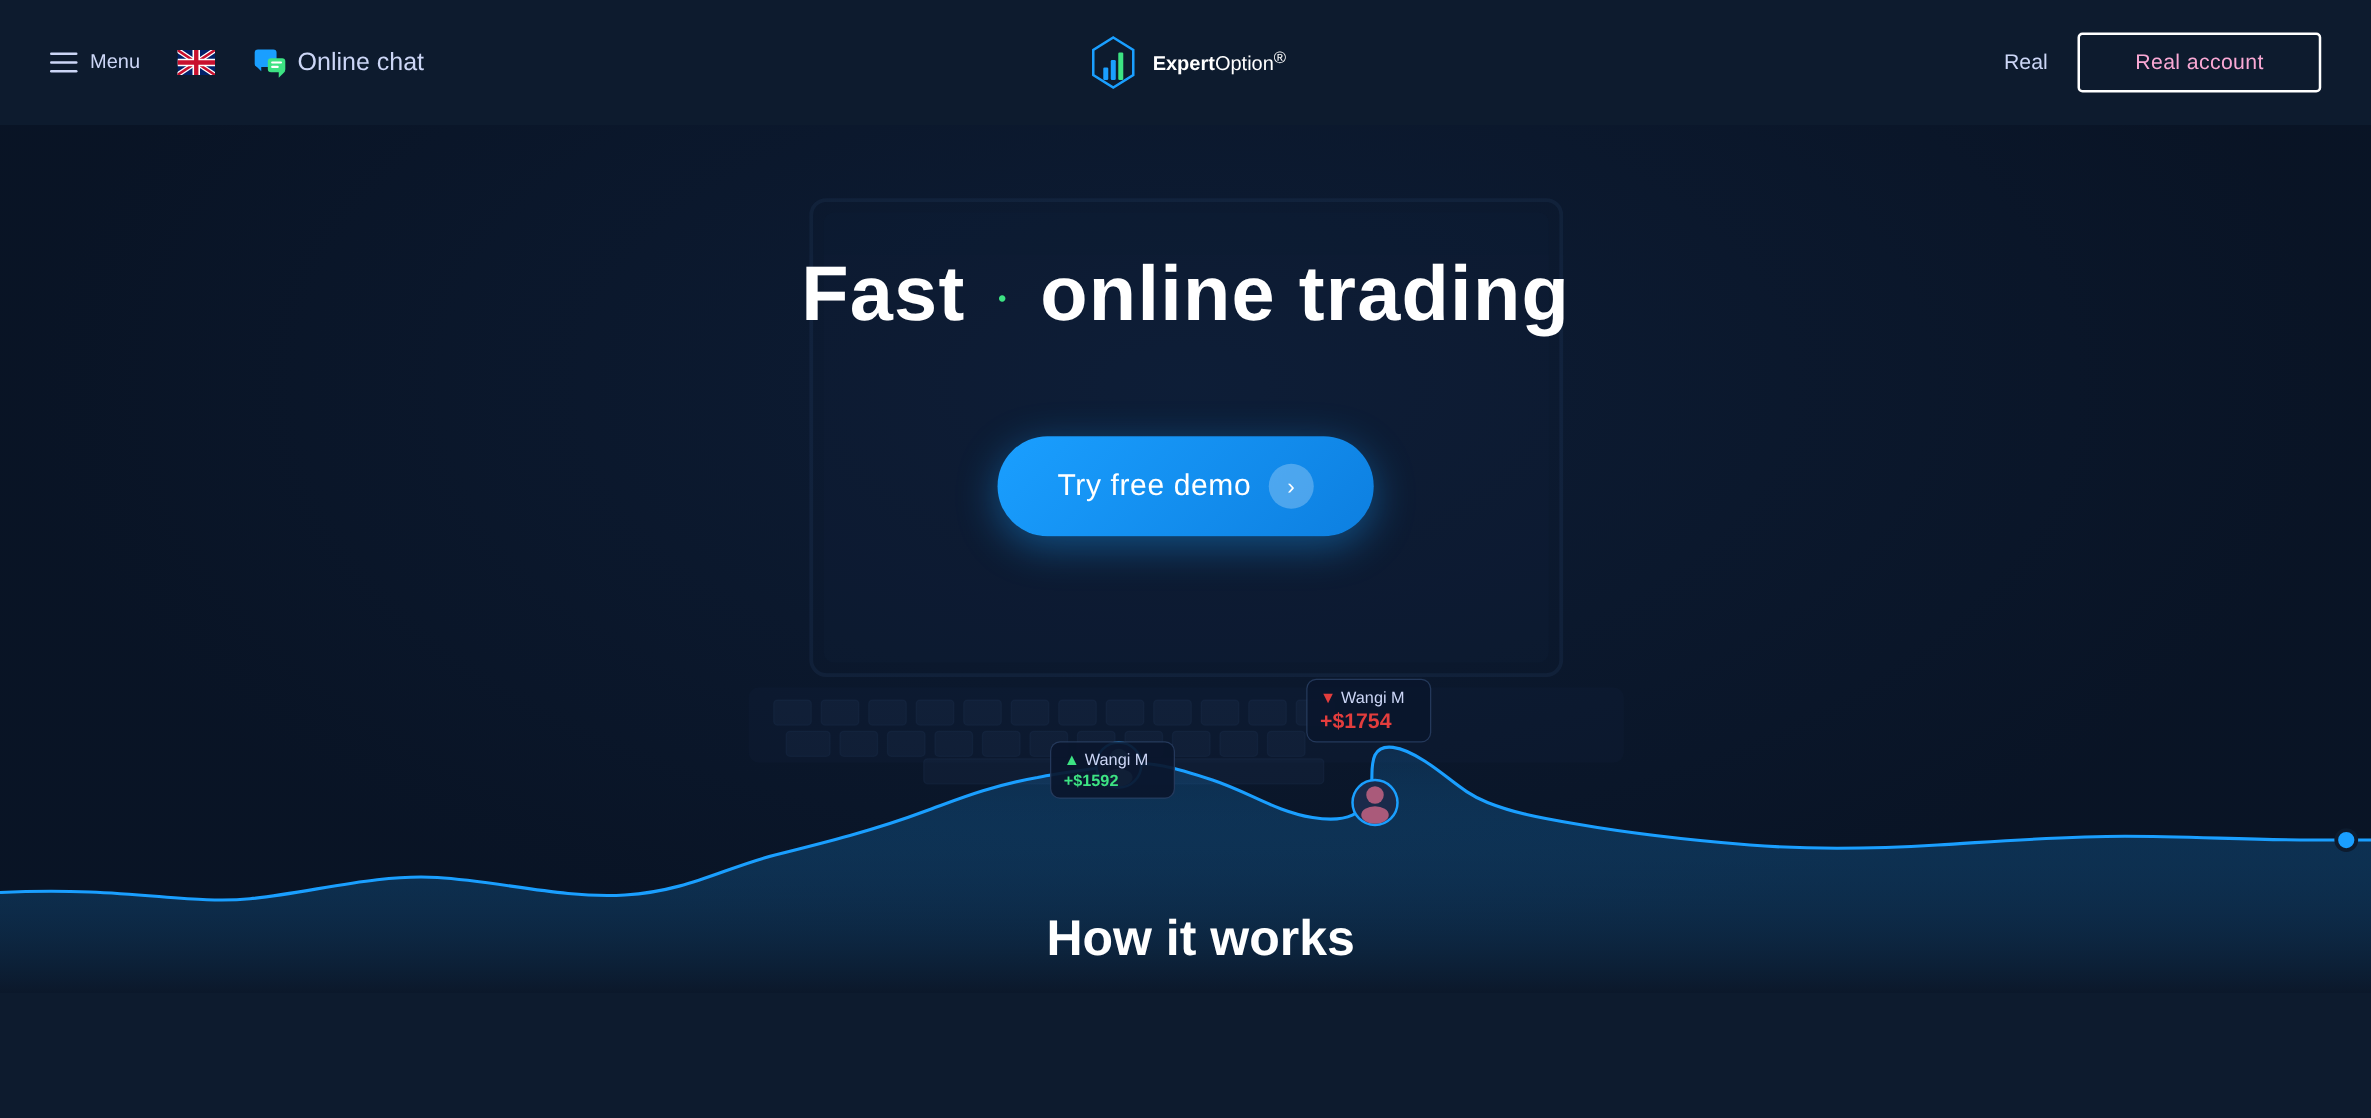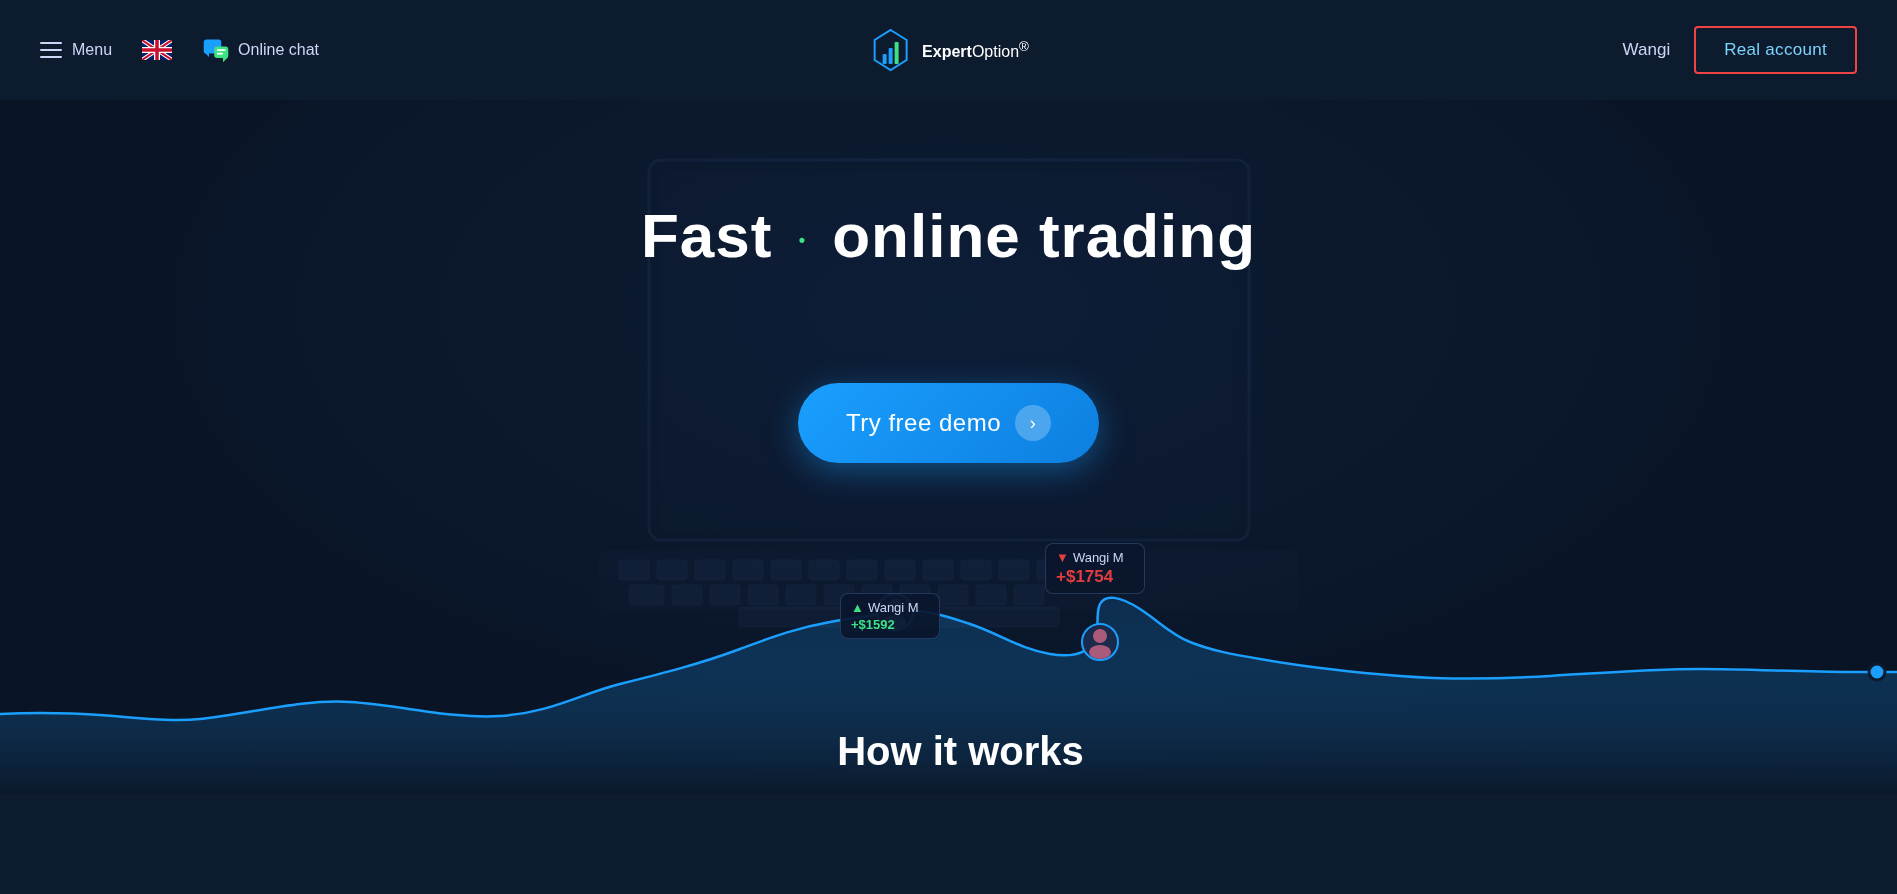--- a/index.html
+++ b/index.html
@@ -53,21 +53,21 @@
       background: #ccd6f6;
       border-radius: 2px;
     }
 
     .chat-btn {
       display: flex;
       align-items: center;
       gap: 8px;
       cursor: pointer;
       color: #ccd6f6;
-      font-size: 16px;
+      font-size: 20px;
     }
 
     .chat-icon-svg {
       width: 28px;
       height: 28px;
     }
 
     
     .logo {
       display: flex;
@@ -94,25 +94,25 @@
     .login-btn {
       font-size: 17px;
       color: #ccd6f6;
       background: none;
       border: none;
       cursor: pointer;
     }
 
     .real-account-btn {
       font-size: 17px;
-      color: #7dd3fc;
+      color: #f9a8d4;
       background: transparent;
-      border: 2px solid #ef4444;
+      border: 2px solid #ffffff;
       border-radius: 4px;
-      padding: 12px 28px;
+      padding: 12px 44px;
       cursor: pointer;
       font-weight: 500;
       letter-spacing: 0.3px;
       transition: background 0.2s;
     }
 
     
     .hero {
       position: relative;
       min-height: 694px;
@@ -177,21 +177,20 @@
       background: linear-gradient(135deg, #1a9fff 0%, #0d7fe0 100%);
       color: #fff;
       border: none;
       border-radius: 50px;
       padding: 22px 48px;
       font-size: 24px;
       font-weight: 500;
       cursor: pointer;
       letter-spacing: 0.5px;
       box-shadow: 0 8px 32px rgba(26, 159, 255, 0.4);
-      margin-top: 34px;
     }
 
     .demo-arrow {
       width: 36px;
       height: 36px;
       border-radius: 50%;
       background: rgba(255,255,255,0.25);
       display: flex;
       align-items: center;
       justify-content: center;
@@ -305,21 +304,21 @@
       <rect x="14" y="26" width="4" height="10" rx="1" fill="#1a9fff"></rect>
       <rect x="20" y="20" width="4" height="16" rx="1" fill="#1a9fff"></rect>
       <rect x="26" y="14" width="4" height="22" rx="1" fill="#3de383"></rect>
     </svg>
     <span>
       <strong>Expert</strong><span>Option</span><sup>®</sup>
     </span>
   </div>
 
   <div class="nav-right">
-    <button class="login-btn">Wangi</button>
+    <button class="login-btn">Real</button>
     <button class="real-account-btn">Real account</button>
   </div>
 </nav>
 
 <section class="hero">
   <div class="hero-bg"></div>
 
   <svg class="keyboard-overlay" viewBox="0 0 900 500" fill="none" xmlns="http://www.w3.org/2000/svg">
 
     <rect x="150" y="20" width="600" height="380" rx="12" fill="none" stroke="rgba(100,150,220,0.3)" stroke-width="3"></rect>

